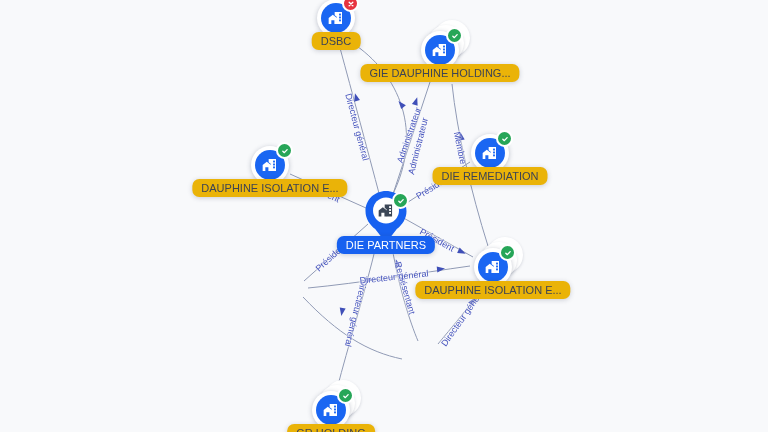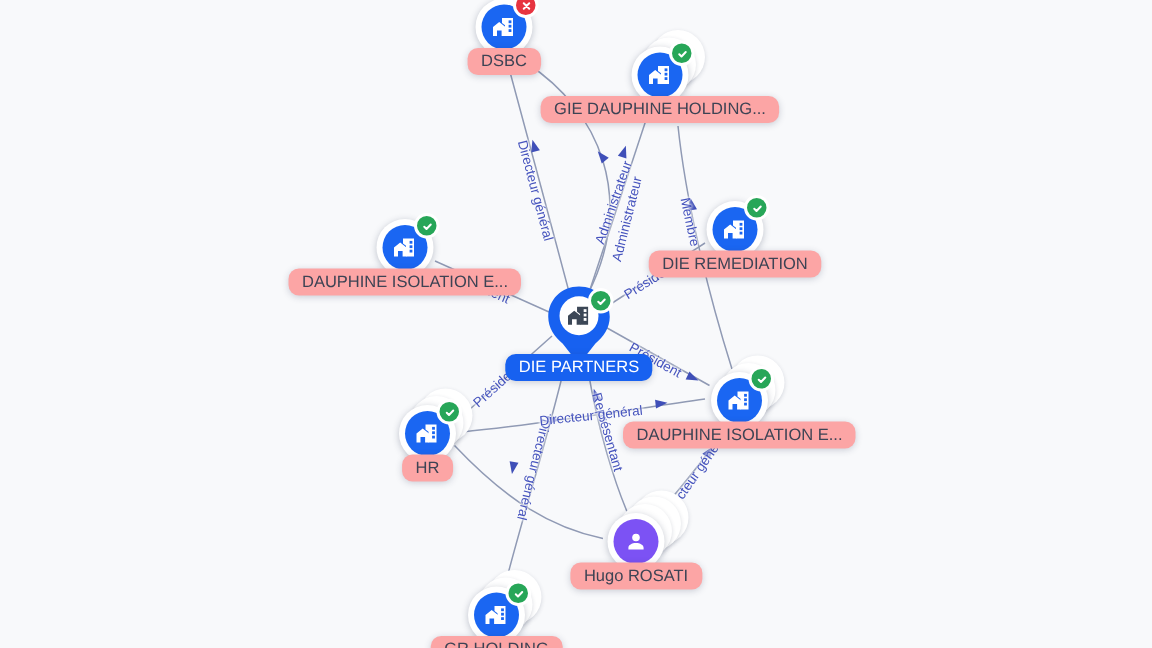--- a/index.html
+++ b/index.html
@@ -13,21 +13,21 @@
   .stack{position:absolute;width:36px;height:36px;border-radius:50%;background:#fff;
          box-shadow:0 1px 3px rgba(40,50,80,.18);}
   .s1{left:7px;top:-6px;} .s2{left:13px;top:-11px;} .s3{left:18px;top:-15px;}
   .circle{position:absolute;left:0;top:0;width:38px;height:38px;border-radius:50%;background:#fff;
           box-shadow:0 1px 5px rgba(40,50,80,.28);display:flex;align-items:center;justify-content:center;}
   .disc{width:30px;height:30px;border-radius:50%;display:flex;align-items:center;justify-content:center;}
   .disc.blue{background:#1a66f2;} .disc.purple{background:#7c52f4;}
   .badge{position:absolute;width:13px;height:13px;border-radius:50%;right:-4px;top:-4px;
          border:2px solid #fff;display:flex;align-items:center;justify-content:center;z-index:5;}
   .badge.green{background:#27a658;} .badge.red{background:#e73440;}
-  .nlabel{position:absolute;left:50%;top:33px;transform:translateX(-50%);background:#fca5a5;
+  .nlabel{position:absolute;left:50%;top:33px;transform:translateX(-50%);background:#eab308;
           border-radius:7px;padding:3px 9px;font-size:11px;color:#3d4354;white-space:nowrap;
           box-shadow:0 1px 5px rgba(40,50,80,.22);z-index:4;}
   .node.main{width:44px;height:54px;}
   .node.main .nlabel{top:46px;background:#1761f0;color:#fff;}
 </style>
 </head>
 <body>
 
 <div id="canvas">
 
@@ -220,60 +220,21 @@
     </div>
       </div>
     <div class="badge green">
         <svg width="8" height="8" viewBox="0 0 24 24">
           <path fill="none" stroke="#fff" stroke-width="4" stroke-linecap="round" stroke-linejoin="round" d="M5.5 12.5l4.5 4.5 8.5-9"></path>
         </svg>
       </div>
     <div class="nlabel">DAUPHINE ISOLATION E...</div>
   </div>
 
-  <div class="node" style="left:266px;top:270px">
-    <div class="stack s2"></div>
-      <div class="stack s1"></div>
-    <div class="circle">
-        <div class="disc blue">
-      <svg width="16" height="16" viewBox="0 0 24 24">
-            <g fill="#fff">
-              <path d="M10 3h11v18h-8V10.3L10 8z"></path>
-              <path d="M1 12l6.2-5L13.5 12v9H9.6v-5.6H5V21H1z"></path>
-            </g>
-            <g fill="#1a66f2">
-              <rect x="16.6" y="5.4" width="2.8" height="2.8"></rect>
-              <rect x="16.6" y="9.8" width="2.8" height="2.8"></rect>
-              <rect x="16.6" y="14.2" width="2.8" height="2.8"></rect>
-            </g>
-          </svg>
-    </div>
-      </div>
-    <div class="badge green">
-        <svg width="8" height="8" viewBox="0 0 24 24">
-          <path fill="none" stroke="#fff" stroke-width="4" stroke-linecap="round" stroke-linejoin="round" d="M5.5 12.5l4.5 4.5 8.5-9"></path>
-        </svg>
-      </div>
-    <div class="nlabel">HR</div>
-  </div>
-
-  <div class="node" style="left:405px;top:342px">
-    <div class="stack s3"></div>
-      <div class="stack s2"></div>
-      <div class="stack s1"></div>
-    <div class="circle">
-        <div class="disc purple">
-      <svg width="16" height="16" viewBox="0 0 24 24" fill="#fff">
-            <circle cx="12" cy="8" r="3.8"></circle>
-            <path d="M12 13.6c-4.2 0-7.6 2.1-7.6 4.7V20h15.2v-1.7c0-2.6-3.4-4.7-7.6-4.7z"></path>
-          </svg>
-    </div>
-      </div>
-    <div class="nlabel">Hugo ROSATI</div>
-  </div>
+
 
   <div class="node" style="left:312px;top:391px">
     <div class="stack s2"></div>
       <div class="stack s1"></div>
     <div class="circle">
         <div class="disc blue">
       <svg width="16" height="16" viewBox="0 0 24 24">
             <g fill="#fff">
               <path d="M10 3h11v18h-8V10.3L10 8z"></path>
               <path d="M1 12l6.2-5L13.5 12v9H9.6v-5.6H5V21H1z"></path>

